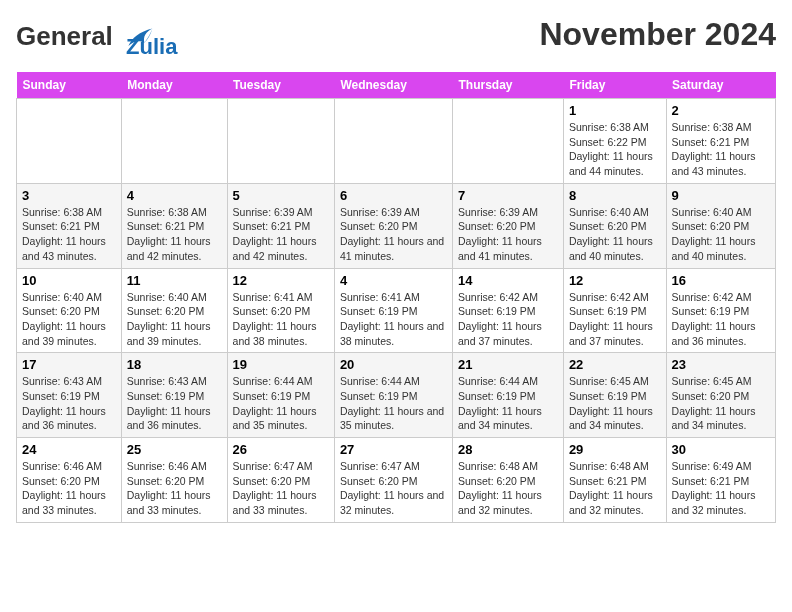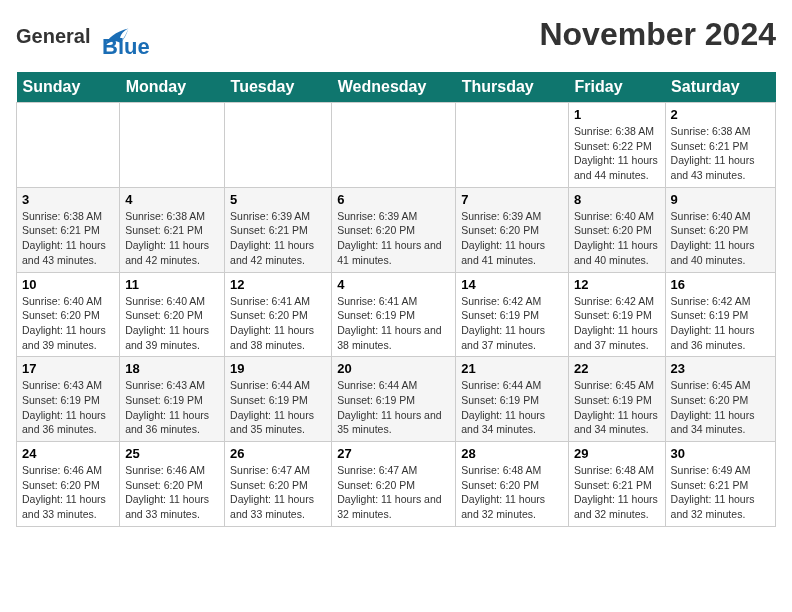--- a/index.html
+++ b/index.html
@@ -37,25 +37,25 @@
       font-size: 16px;
       font-weight: normal;
       color: #555;
     }
     table {
       width: 100%;
       border-collapse: collapse;
       font-size: 11px;
     }
     thead tr th {
-      background: #0f766e;
+      background: #d946ef;
       color: #fff;
       text-align: left;
       padding: 6px 6px;
-      font-size: 16px;
+      font-size: 12px;
       font-weight: bold;
       margin-left: 18px;
     }
     tbody tr td {
       border: 1px solid #ccc;
       vertical-align: top;
       padding: 4px 5px;
       min-height: 80px;
       height: 82px;
       background: #fff;
@@ -78,28 +78,28 @@
       background: #fff !important;
     }
   </style>
 </head>
 <body>
 
 <div class="header">
   <div class="logo">
     <div>
       <div style="display:flex;align-items:center;">
-        <div style="font-size:20px;font-weight:bold;color:#333;line-height:1.15;">
+        <div style="font-size:26px;font-weight:bold;color:#333;line-height:1.15;">
           <span style="color:#333;">General</span>
           <svg class="logo-bird" viewBox="0 0 40 36" style="display:inline-block;vertical-align:middle;margin-left:2px;">
             <path d="M8 28 C12 18, 22 10, 38 6 C30 10, 26 16, 28 24 C22 20, 14 22, 8 28Z" fill="#1a6db5"></path>
             <path d="M28 24 C32 20, 36 14, 38 6 C36 12, 32 18, 28 24Z" fill="#5a9fd4"></path>
           </svg>
         </div>
-        <div style="font-size:22px;font-weight:bold;color:#1a6db5;margin-left:-28px;margin-top:18px;">Blue</div>
+        <div style="font-size:22px;font-weight:bold;color:#1a6db5;margin-left:-28px;margin-top:18px;">Zulia</div>
       </div>
     </div>
   </div>
   <div class="title-block">
     <h1>November 2024</h1>
   </div>
 </div>
 
 <table>
   <thead>

